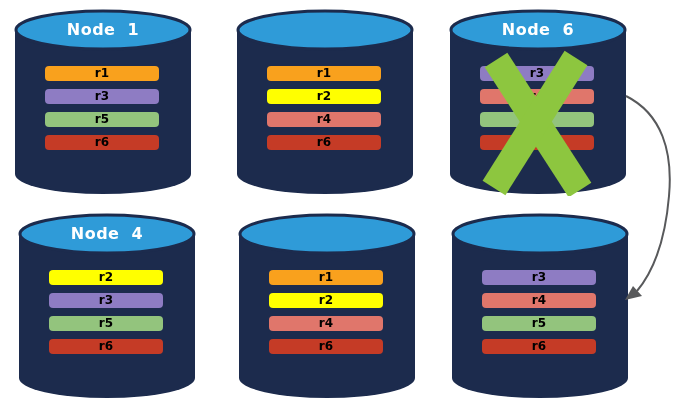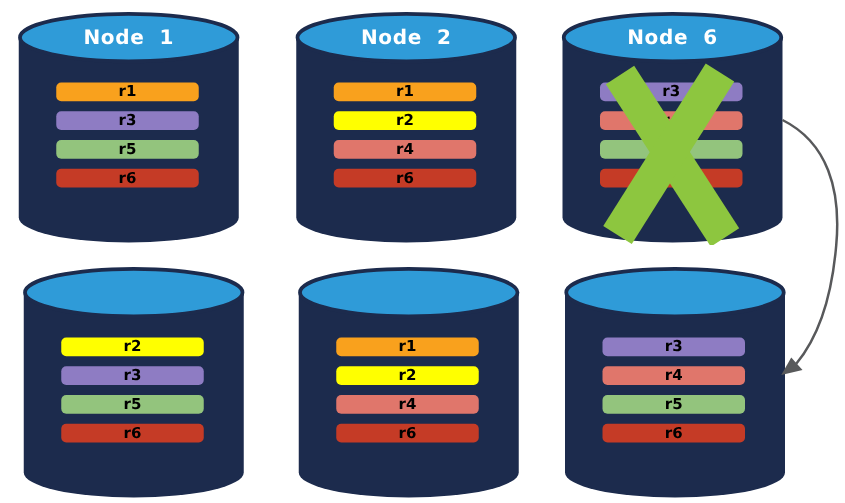--- a/index.html
+++ b/index.html
@@ -45,21 +45,20 @@
           <span class="row-label">r6</span>
         </div>
     </div>
   </div>
 
   <div class="node" style="left:235px;top:8px;">
     <svg class="cyl" viewBox="0 0 180 188">
       <path d="M2,22 L2,166 A88,20 0 0 0 178,166 L178,22 Z" fill="#1C2B4D"></path>
       <ellipse cx="90" cy="22" rx="87" ry="19" stroke-width="3" fill="#2F9BD8" stroke="#1C2B4D"></ellipse>
     </svg>
-    <div class="node-title">Node  2</div>
     <div class="rows">
       <div class="row" style="background: rgb(249, 161, 29);">
           <span class="row-label">r1</span>
         </div>
       <div class="row" style="background: rgb(255, 255, 0);">
           <span class="row-label">r2</span>
         </div>
       <div class="row" style="background: rgb(224, 118, 107);">
           <span class="row-label">r4</span>
         </div>
@@ -93,20 +92,21 @@
       <line x1="48" y1="52" x2="132" y2="182" stroke-width="27" stroke="#8DC63F"></line>
       <line x1="128" y1="50" x2="46" y2="180" stroke-width="27" stroke="#8DC63F"></line>
     </svg>
   </div>
 
   <div class="node" style="left:17px;top:212px;">
     <svg class="cyl" viewBox="0 0 180 188">
       <path d="M2,22 L2,166 A88,20 0 0 0 178,166 L178,22 Z" fill="#1C2B4D"></path>
       <ellipse cx="90" cy="22" rx="87" ry="19" stroke-width="3" fill="#2F9BD8" stroke="#1C2B4D"></ellipse>
     </svg>
+    <div class="node-title">Node  4</div>
     <div class="rows">
       <div class="row" style="background: rgb(255, 255, 0);">
           <span class="row-label">r2</span>
         </div>
       <div class="row" style="background: rgb(142, 124, 195);">
           <span class="row-label">r3</span>
         </div>
       <div class="row" style="background: rgb(147, 196, 125);">
           <span class="row-label">r5</span>
         </div>

